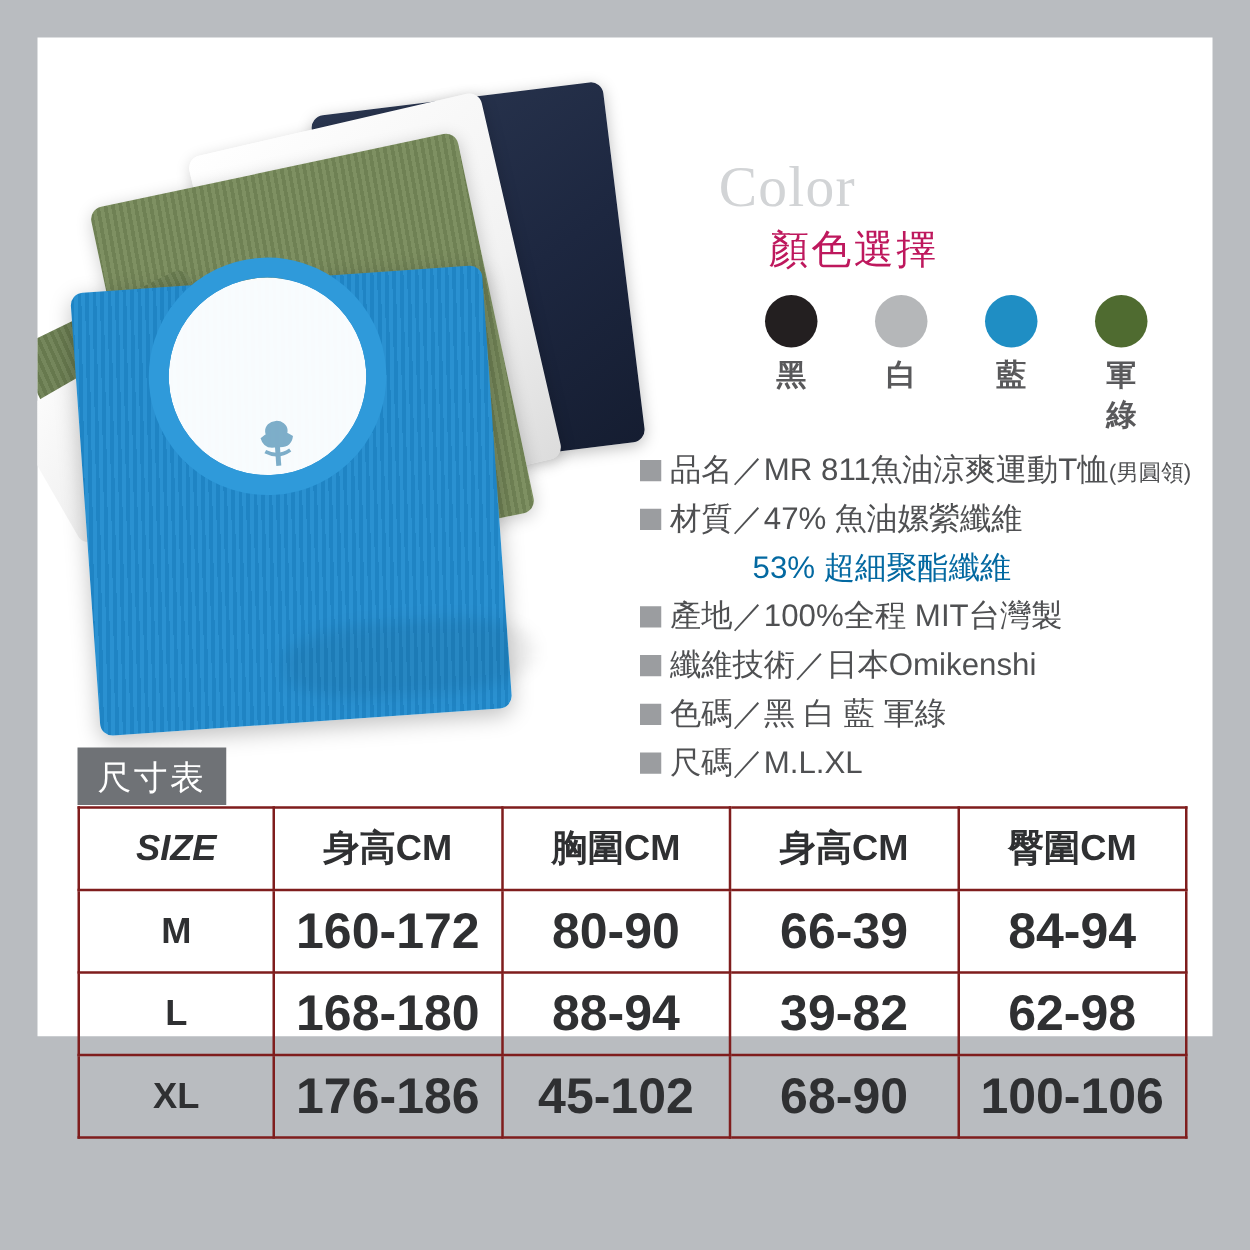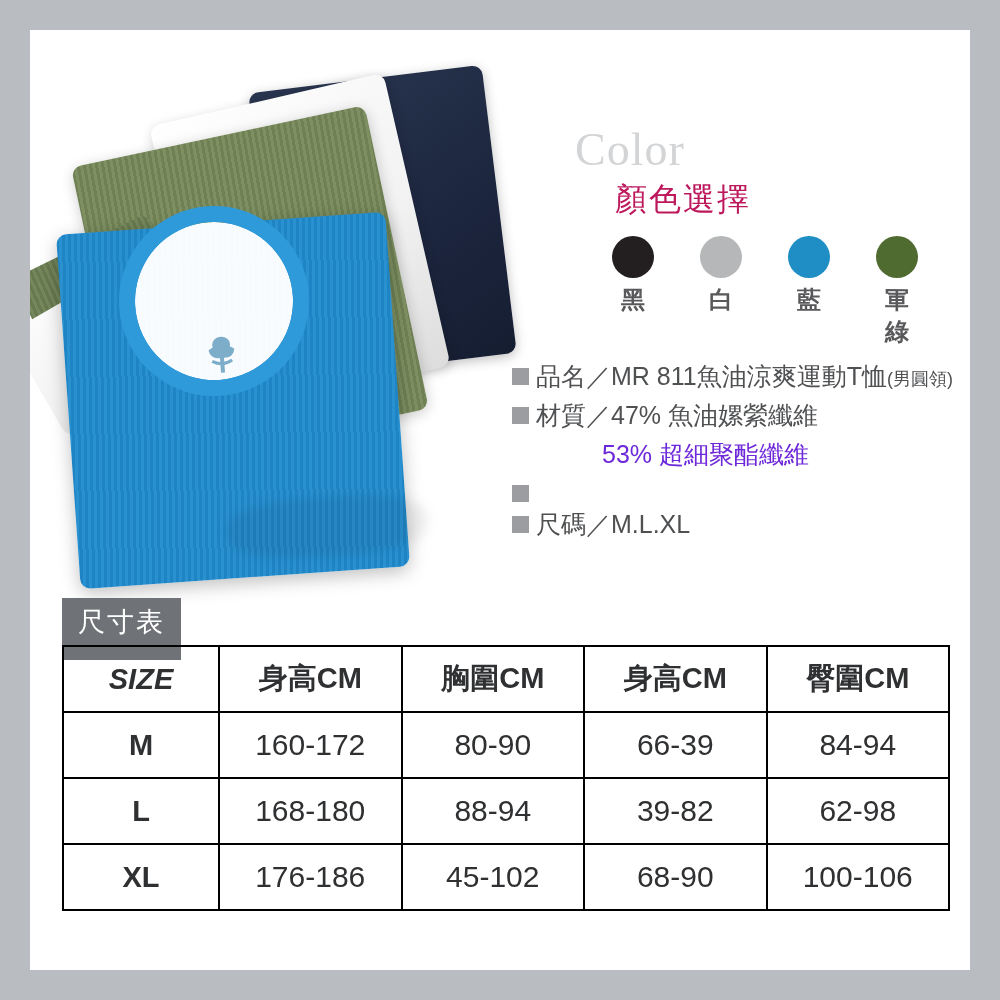--- a/index.html
+++ b/index.html
@@ -11,21 +11,21 @@
     height: 1000px;
     background: #b9bcc0;
     font-family: "Liberation Sans", sans-serif;
     overflow: hidden;
   }
   #page {
     position: absolute;
     left: 30px;
     top: 30px;
     width: 940px;
-    height: 940px;
+    height: 799px;
     background: #ffffff;
   }
 
   
   .photo {
     position: absolute;
     left: 0px;
     top: 18px;
     width: 500px;
     height: 560px;
@@ -201,55 +201,55 @@
     color: #4f5052;
     line-height: 1.32;
     white-space: nowrap;
   }
   .spec-small {
     font-size: 18px;
   }
   .spec-indent {
     margin-left: 90px;
     font-size: 25px;
-    color: #6d28d9;
+    color: #0369a1;
     line-height: 1.32;
     margin-bottom: 6px;
   }
 
   
   .size-tag {
     position: absolute;
     left: 32px;
     top: 568px;
     background: #6f7276;
     color: #ffffff;
     font-size: 27px;
-    padding: 6px 16px 20px 16px;
+    padding: 6px 16px 4px 16px;
     letter-spacing: 2px;
   }
   table.size {
     position: absolute;
     left: 32px;
     top: 615px;
     width: 888px;
     border-collapse: collapse;
     table-layout: fixed;
   }
   table.size th, table.size td {
-    border: 2px solid #000000;
+    border: 2px solid #7f1d1d;
     height: 62px;
     text-align: center;
     font-size: 29px;
     color: #2f3032;
     font-weight: bold;
   }
   table.size td.num {
-    font-weight: normal;
-    font-size: 30px;
+    font-weight: bold;
+    font-size: 40px;
     margin-left: 12px;
   }
   table.size th.size-col, table.size td.size-col {
     width: 152px;
   }
   .size-italic {
     font-style: italic;
   }
 </style>
 </head>
@@ -308,23 +308,32 @@
 
     <div class="spec-row">
       <div class="bullet"></div>
       <div class="spec-text">材質／47% 魚油嫘縈纖維</div>
     </div>
 
     <div class="spec-indent">53% 超細聚酯纖維</div>
 
     <div class="spec-row">
       <div class="bullet"></div>
-    </div>
-
-
+      <div class="spec-text">產地／100%全程 MIT台灣製</div>
+    </div>
+
+    <div class="spec-row">
+      <div class="bullet"></div>
+      <div class="spec-text">纖維技術／日本Omikenshi</div>
+    </div>
+
+    <div class="spec-row">
+      <div class="bullet"></div>
+      <div class="spec-text">色碼／黑  白  藍  軍綠</div>
+    </div>
 
     <div class="spec-row">
       <div class="bullet"></div>
       <div class="spec-text">尺碼／M.L.XL</div>
     </div>
   </div>
 
   <div class="size-tag">尺寸表</div>
 
   <table class="size">

